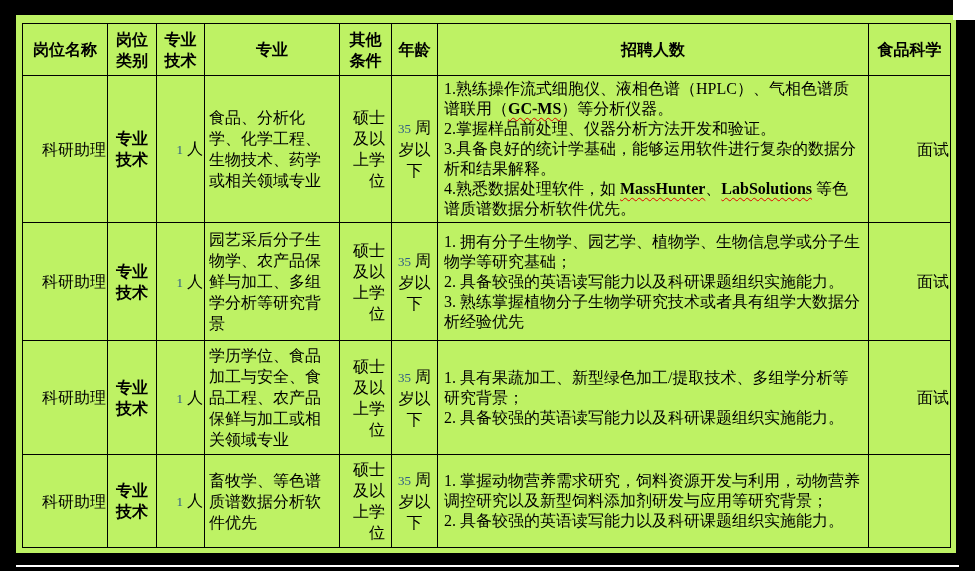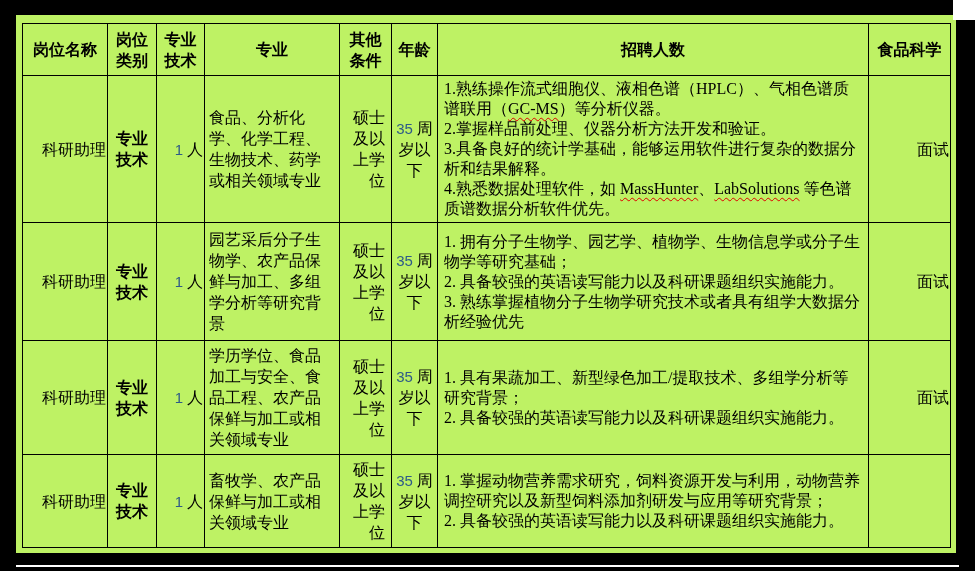--- a/index.html
+++ b/index.html
@@ -38,27 +38,28 @@
   .c-post,.c-cat,.c-count,.c-degree,.c-exam{text-align:right;line-height:21px;}
   .c-cat{padding:0 8px;font-weight:bold;}
   .c-degree{padding:0 6px;}
   .c-age{text-align:center;padding:0 4px;line-height:21px;}
   .c-major{text-align:left;padding:2px 4px;line-height:21px;}
   .c-cond{text-align:left;padding:3px 6px;}
   .conditions{white-space:pre-line;line-height:20px;}
 
   .num{
     color:var(--digit-color);
-    font-family:Liberation Sans, sans-serif;
-    font-size:15px;
+    font-family:Liberation Serif, serif;
+    font-size:13px;
   }
   .sq{
     text-decoration:underline wavy var(--sq-color);
     text-decoration-thickness:1px;
     text-underline-offset:3px;
+    font-weight:bold;
   }
 </style>
 </head>
 <body>
 
 <div class="canvas">
   <div class="page">
     <table class="job-table">
       <colgroup>
         <col style="width:85px">
@@ -122,21 +123,21 @@
           <td class="c-cond">
               <div class="conditions">1. 具有果蔬加工、新型绿色加工/提取技术、多组学分析等研究背景；
 2. 具备较强的英语读写能力以及科研课题组织实施能力。</div>
             </td>
           <td class="c-exam">面试</td>
         </tr>
         <tr class="r3">
           <td class="c-post">科研助理</td>
           <td class="c-cat">专业技术</td>
           <td class="c-count"><span class="num">1</span> <span>人</span></td>
-          <td class="c-major">畜牧学、农产品保鲜与加工或相关领域专业</td>
+          <td class="c-major">畜牧学、等色谱质谱数据分析软件优先</td>
           <td class="c-degree">硕士及以上学位</td>
           <td class="c-age"><span class="num">35</span> <span>周岁以下</span></td>
           <td class="c-cond">
               <div class="conditions">1. 掌握动物营养需求研究，饲料资源开发与利用，动物营养调控研究以及新型饲料添加剂研发与应用等研究背景；
 2. 具备较强的英语读写能力以及科研课题组织实施能力。</div>
             </td>
           <td class="c-exam"></td>
         </tr>
       </tbody>
     </table>

